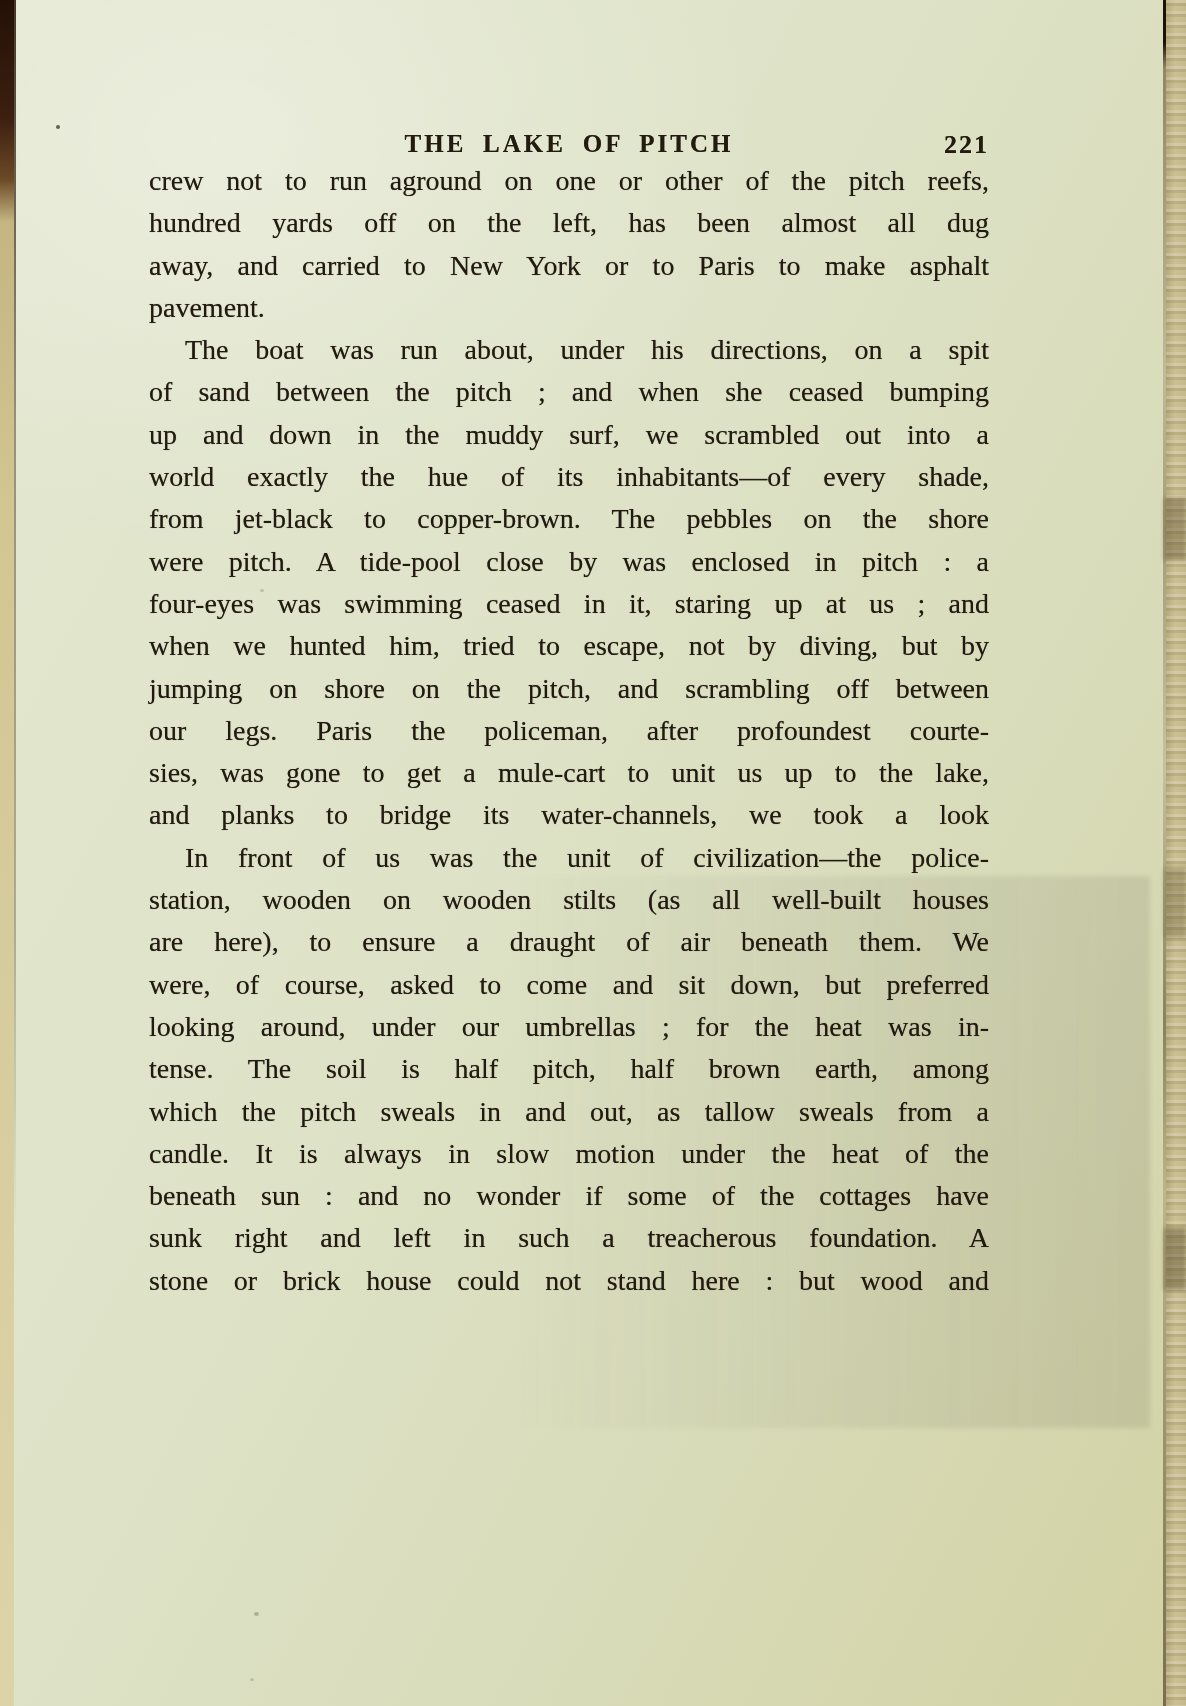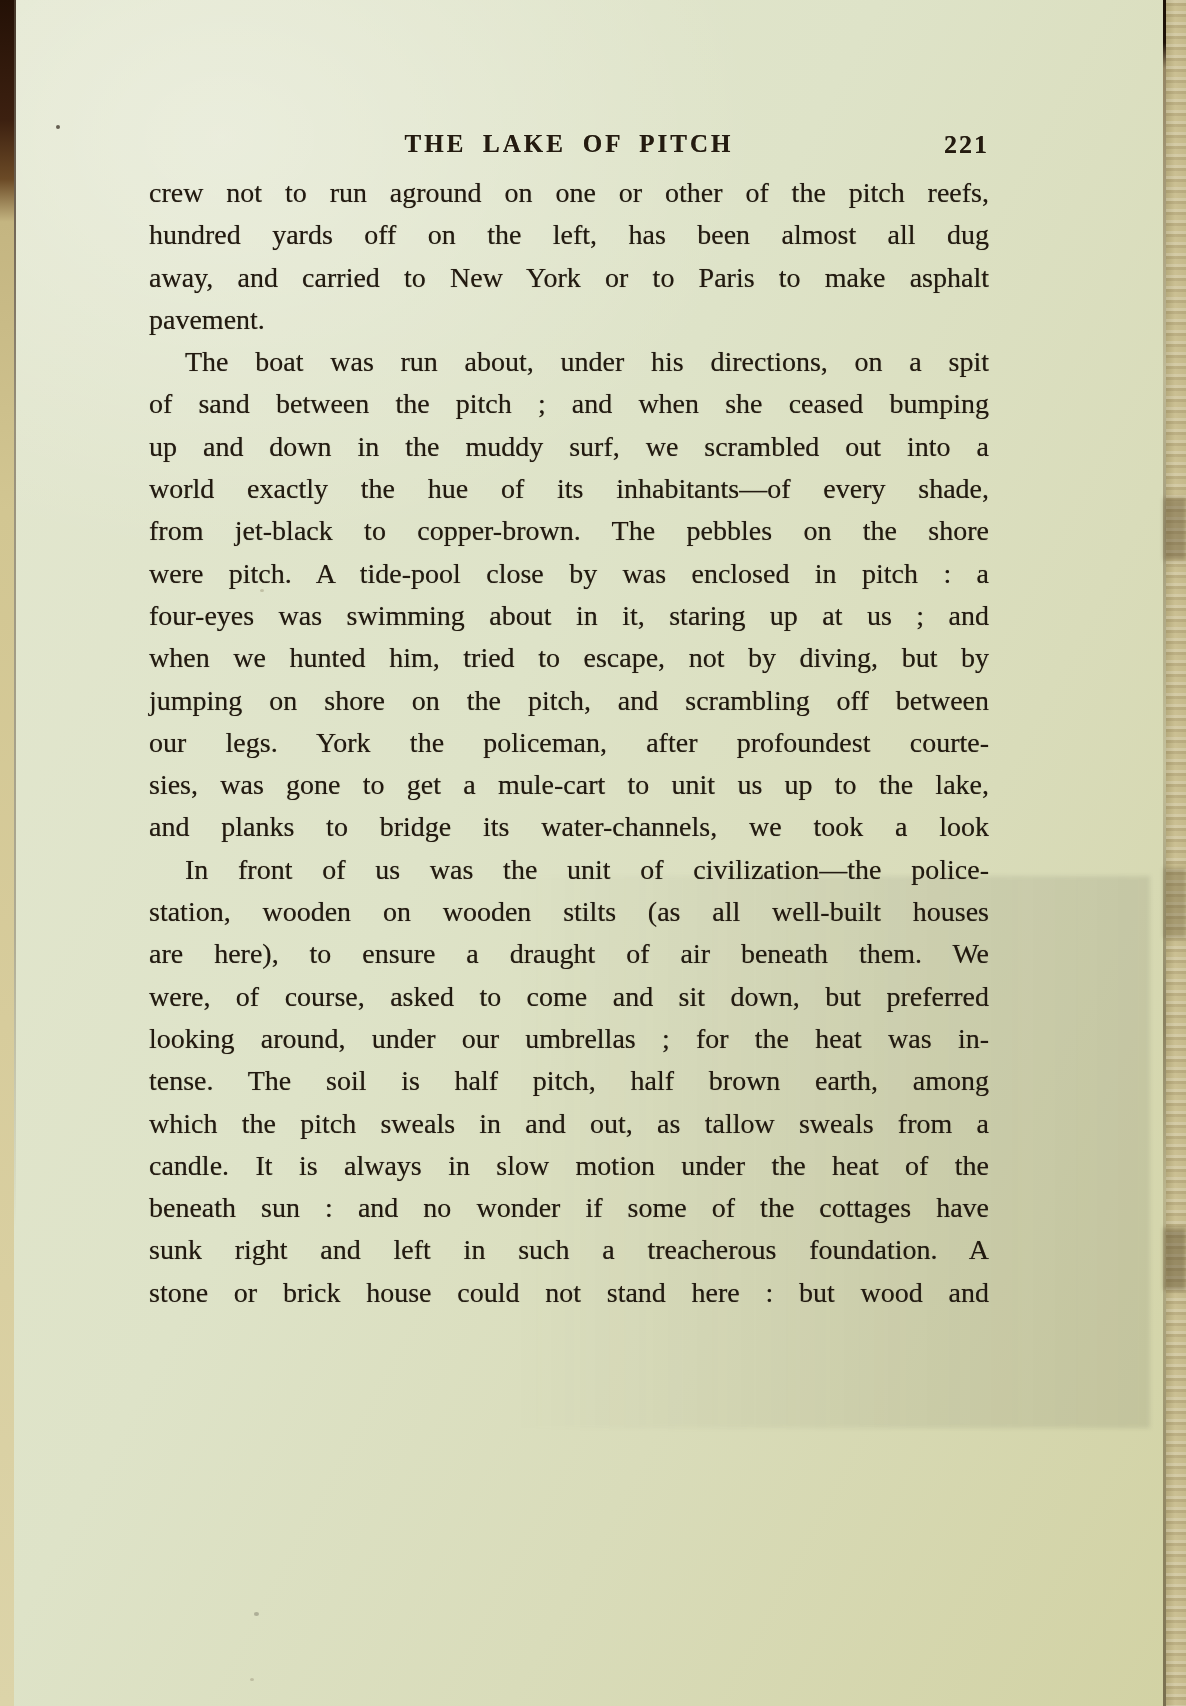--- a/index.html
+++ b/index.html
@@ -83,21 +83,21 @@
     text-shadow:0 0 0.6px rgba(30,22,12,0.7);
   }
   .page-number{
     position:absolute;right:0;top:0;
     font-size:26px;font-weight:bold;letter-spacing:2px;
     text-shadow:0 0 0.6px rgba(30,22,12,0.7);
   }
 
   
   .text-block{
-    position:absolute;left:135px;top:172px;width:840px;
+    position:absolute;left:135px;top:160px;width:840px;
     font-size:28px;line-height:42.3px;
     color:#221a10;
     word-spacing:0.05em;
     text-shadow:0 0 0.7px rgba(34,26,16,0.60);
   }
   .line{
     text-align:justify;
     -moz-text-align-last:justify;
     text-align-last:justify;
     text-justify:inter-word;
@@ -126,24 +126,24 @@
         <div class="line">crew not to run aground on one or other of the pitch reefs,</div>
         <div class="line">hundred yards off on the left, has been almost all dug</div>
         <div class="line">away, and carried to New York or to Paris to make asphalt</div>
         <div class="line no-just">pavement.</div>
         <div class="line indent">The boat was run about, under his directions, on a spit</div>
         <div class="line">of sand between the pitch ; and when she ceased bumping</div>
         <div class="line">up and down in the muddy surf, we scrambled out into a</div>
         <div class="line">world exactly the hue of its inhabitants—of every shade,</div>
         <div class="line">from jet-black to copper-brown.  The pebbles on the shore</div>
         <div class="line">were pitch.  A tide-pool close by was enclosed in pitch : a</div>
-        <div class="line">four-eyes was swimming about in it, staring up at us ; and</div>
+        <div class="line">four-eyes was swimming ceased in it, staring up at us ; and</div>
         <div class="line">when we hunted him, tried to escape, not by diving, but by</div>
         <div class="line">jumping on shore on the pitch, and scrambling off between</div>
-        <div class="line">our legs.  York the policeman, after profoundest courte-</div>
+        <div class="line">our legs.  Paris the policeman, after profoundest courte-</div>
         <div class="line">sies, was gone to get a mule-cart to unit us up to the lake,</div>
         <div class="line">and planks to bridge its water-channels, we took a look</div>
         <div class="line indent">In front of us was the unit of civilization—the police-</div>
         <div class="line">station, wooden on wooden stilts (as all well-built houses</div>
         <div class="line">are here), to ensure a draught of air beneath them.  We</div>
         <div class="line">were, of course, asked to come and sit down, but preferred</div>
         <div class="line">looking around, under our umbrellas ; for the heat was in-</div>
         <div class="line">tense.  The soil is half pitch, half brown earth, among</div>
         <div class="line">which the pitch sweals in and out, as tallow sweals from a</div>
         <div class="line">candle.  It is always in slow motion under the heat of the</div>

